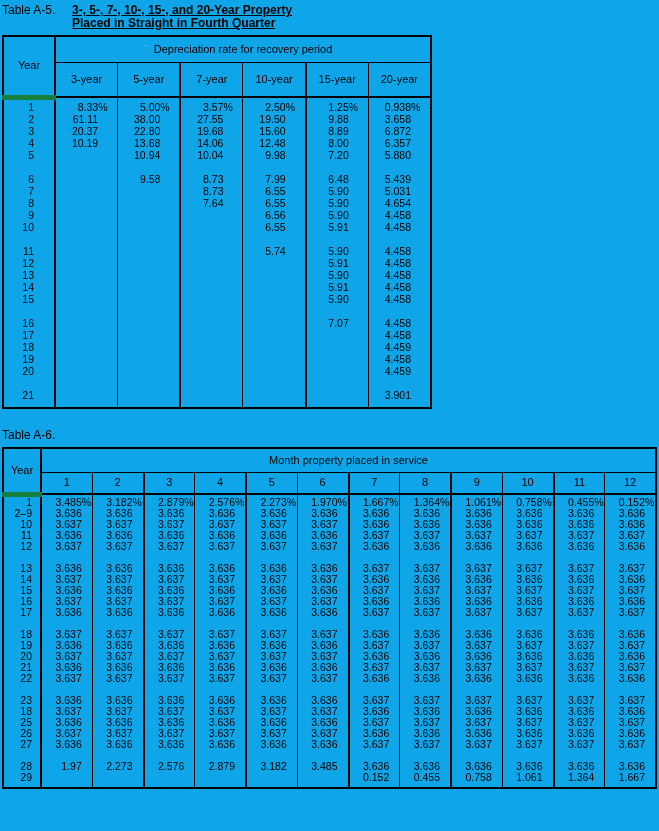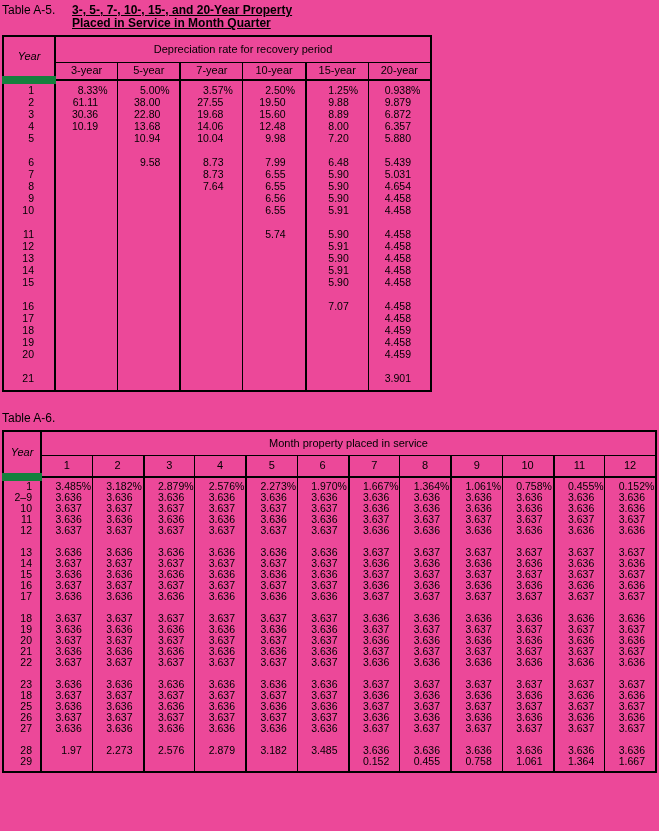--- a/index.html
+++ b/index.html
@@ -8,21 +8,21 @@
     background: #ffffff;
     color: #000000;
     font-family: "Liberation Sans", sans-serif;
   }
   .page {
     width: 659px;
     height: 831px;
     padding: 4px 0 0 2px;
     box-sizing: border-box;
     overflow: hidden;
-    background: #ec4899;
+    background: #0ea5e9;
   }
   .caption {
     display: flex;
     align-items: flex-start;
     font-size: 12px;
     line-height: 13px;
     margin-bottom: 5px;
   }
   .cap-label { width: 70px; flex: 0 0 70px; }
   .cap-title { font-weight: bold; text-decoration: underline; }
@@ -38,33 +38,33 @@
     padding: 0;
     overflow: visible;
     white-space: nowrap;
   }
   thead th {
     font-weight: normal;
     text-align: center;
     vertical-align: middle;
     font-size: 11px;
   }
-  .yearhead { border-right: 2px solid #000; border-bottom: 8px solid #15803d; font-style: italic; }
+  .yearhead { border-right: 2px solid #000; border-bottom: 5px solid #15803d; }
   .grouphead { border-bottom: 1px solid #000; }
   .colhead { border-bottom: 2px solid #000; }
   .bL1 { border-left: 1px solid #000; }
   .bL2 { border-left: 2px solid #000; }
   td.yearcell { text-align: right; border-right: 2px solid #000; }
   td.num { text-align: right; }
   .pct { display: inline-block; width: 0; }
 
   
   .t5 { width: 430px; }
   .t5 thead tr.hr1 { height: 26px; }
-  .t5 thead tr.hr2 { height: 18px; }
+  .t5 thead tr.hr2 { height: 35px; }
   .t5 tbody tr { height: 12px; }
   .t5 tbody tr.padtop { height: 4px; }
   .t5 tbody tr.padbottom { height: 7px; }
   .t5 tbody tr.gap { height: 12px; }
   .t5 td.yearcell { padding-right: 20px; }
   .t5 td.num { padding-right: 19px; }
 
   
   .t6 { width: 655px; }
   .t6 thead tr.hr1 { height: 24px; }
@@ -81,21 +81,21 @@
 </head>
 <body>
 
 <div class="page">
 
   <section>
     <div class="caption">
       <div class="cap-label">Table A-5.</div>
       <div class="cap-title">
         <div>3-, 5-, 7-, 10-, 15-, and 20-Year Property</div>
-        <div>Placed in Service in Month Quarter</div>
+        <div>Placed in Straight in Fourth Quarter</div>
       </div>
     </div>
     <table class="t5" id="table-a5">
         <colgroup>
           <col style="width: 52px;">
           <col>
           <col>
           <col>
           <col>
           <col>
@@ -134,25 +134,25 @@
             <td class="num bL2">1.25<span class="pct">%</span></td>
             <td class="num bL1">0.938<span class="pct">%</span></td>
           </tr>
           <tr>
             <td class="yearcell">2</td>
             <td class="num bL2">61.11</td>
             <td class="num bL1">38.00</td>
             <td class="num bL2">27.55</td>
             <td class="num bL1">19.50</td>
             <td class="num bL2">9.88</td>
-            <td class="num bL1">9.879</td>
+            <td class="num bL1">3.658</td>
           </tr>
           <tr>
             <td class="yearcell">3</td>
-            <td class="num bL2">30.36</td>
+            <td class="num bL2">20.37</td>
             <td class="num bL1">22.80</td>
             <td class="num bL2">19.68</td>
             <td class="num bL1">15.60</td>
             <td class="num bL2">8.89</td>
             <td class="num bL1">6.872</td>
           </tr>
           <tr>
             <td class="yearcell">4</td>
             <td class="num bL2">10.19</td>
             <td class="num bL1">13.68</td>

